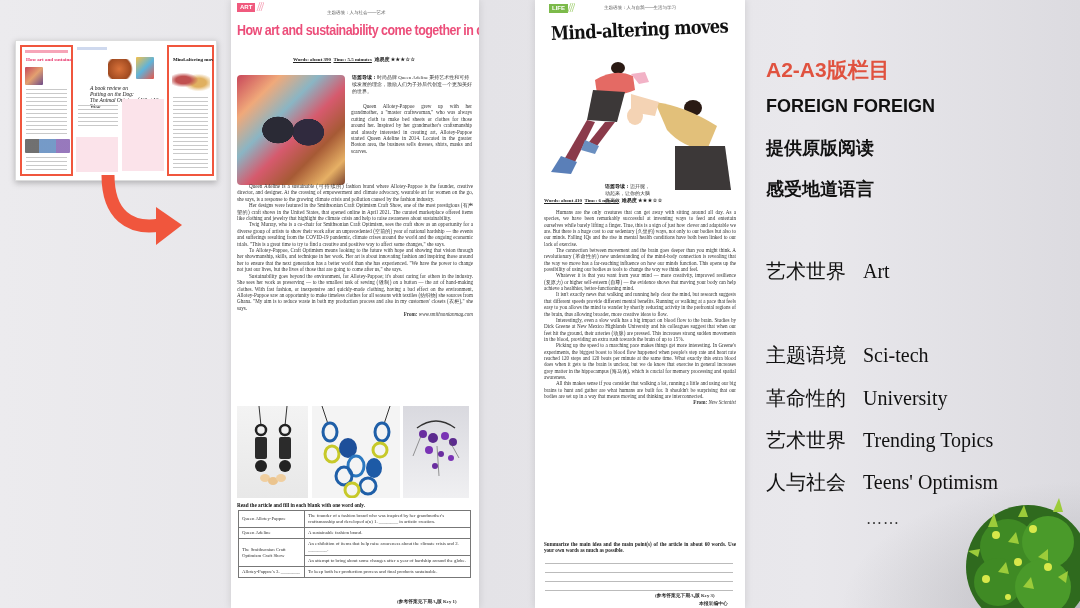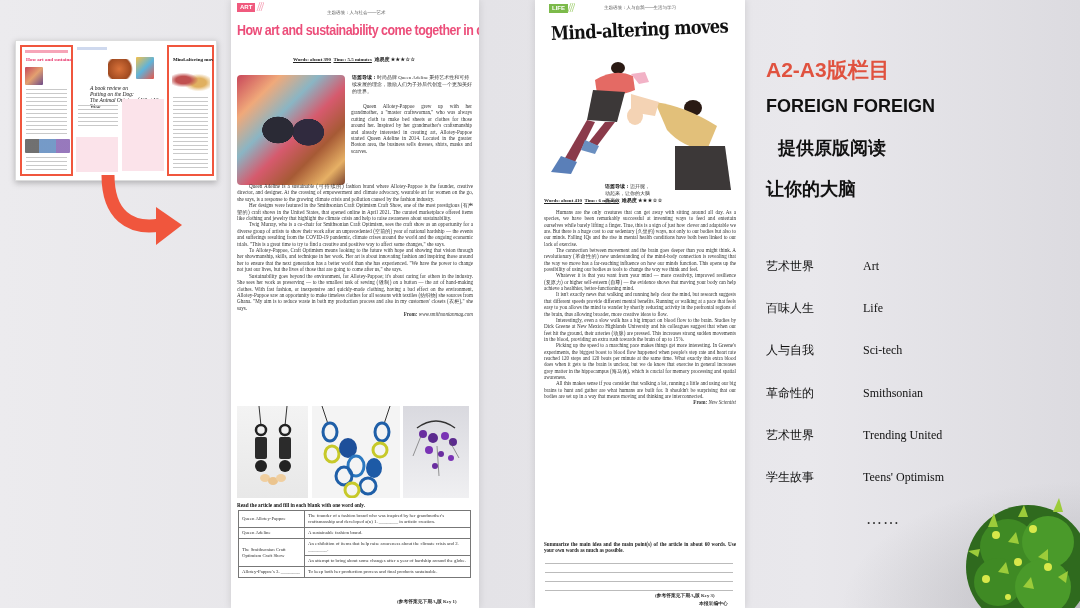--- a/index.html
+++ b/index.html
@@ -109,21 +109,21 @@
   .runners { position: absolute; left: 0; top: 50px; width: 210px; height: 140px; }
   .summary-lines { position: absolute; left: 10px; width: 188px; }
   .summary-lines div { height: 9px; border-bottom: 1px solid #bbb; }
 
   
   .panel { position: absolute; left: 766px; top: 0; font-family: "Liberation Sans", sans-serif; }
   .panel .head { position: absolute; top: 56px; white-space: nowrap; font-size: 21px; font-weight: bold; color: #e0523f; }
   .panel .sub1 { position: absolute; top: 96px; white-space: nowrap; font-size: 18px; font-weight: bold; color: #111; }
   .panel .sub2 { position: absolute; top: 136px; white-space: nowrap; font-size: 18px; font-weight: bold; color: #111; }
   .panel .sub3 { position: absolute; top: 177px; white-space: nowrap; font-size: 18px; font-weight: bold; color: #111; }
-  .col-item { position: absolute; white-space: nowrap; font-size: 12px; color: #111; }
+  .col-item { position: absolute; white-space: nowrap; font-size: 20px; color: #111; }
   .col-item .zh { display: inline-block; width: 97px; }
   .ellipsis { position: absolute; left: 866px; top: 510px; font-size: 16px; color: #333; letter-spacing: 1px; }
 
   .plant { position: absolute; left: 948px; top: 487px; width: 140px; height: 130px; }
   .shadow-corner {
     position: absolute; left: 820px; top: 470px; width: 260px; height: 140px;
     background: radial-gradient(ellipse at 100% 100%, rgba(120,120,125,0.35), transparent 65%);
   }
 </style>
 </head>
@@ -368,41 +368,38 @@
     </div>
     <div class="key-note" style="left:120px;top:592px;">(参考答案见下期A₄版 Key 3)</div>
     <div class="key-note" style="left:164px;top:600px;">本报采编中心</div>
   </div>
 
   <div class="shadow-corner"></div>
 
   <div class="panel">
     <div class="head" style="left:0;">A2-A3版栏目</div>
     <div class="sub1" style="left:0;">FOREIGN FOREIGN</div>
-    <div class="sub2" style="left:12px;">提供原版阅读</div>
-    <div class="sub3" style="left:0;">让你的大脑</div>
+    <div class="sub2" style="left:0;">提供原版阅读</div>
+    <div class="sub3" style="left:0;">感受地道语言</div>
   </div>
 
   <div class="col-item" style="left:766px;top:258px;">
     <span class="zh">艺术世界</span><span>Art</span>
   </div>
-  <div class="col-item" style="left:766px;top:300px;">
-    <span class="zh">百味人生</span><span>Life</span>
-  </div>
   <div class="col-item" style="left:766px;top:342px;">
-    <span class="zh">人与自我</span><span>Sci-tech</span>
+    <span class="zh">主题语境</span><span>Sci-tech</span>
   </div>
   <div class="col-item" style="left:766px;top:385px;">
-    <span class="zh">革命性的</span><span>Smithsonian</span>
+    <span class="zh">革命性的</span><span>University</span>
   </div>
   <div class="col-item" style="left:766px;top:427px;">
-    <span class="zh">艺术世界</span><span>Trending United</span>
+    <span class="zh">艺术世界</span><span>Trending Topics</span>
   </div>
   <div class="col-item" style="left:766px;top:469px;">
-    <span class="zh">学生故事</span><span>Teens' Optimism</span>
+    <span class="zh">人与社会</span><span>Teens' Optimism</span>
   </div>
   <div class="ellipsis">……</div>
 
   <svg class="plant" viewBox="0 0 140 130">
     <circle cx="80" cy="80" r="62" fill="#2f6a1e"></circle>
     <circle cx="60" cy="60" r="28" fill="#3f8a24"></circle>
     <circle cx="100" cy="55" r="26" fill="#4a9a2a"></circle>
     <circle cx="50" cy="95" r="24" fill="#3f8a24"></circle>
     <circle cx="95" cy="100" r="28" fill="#4a9a2a"></circle>
     <g fill="#9ccc3a">

